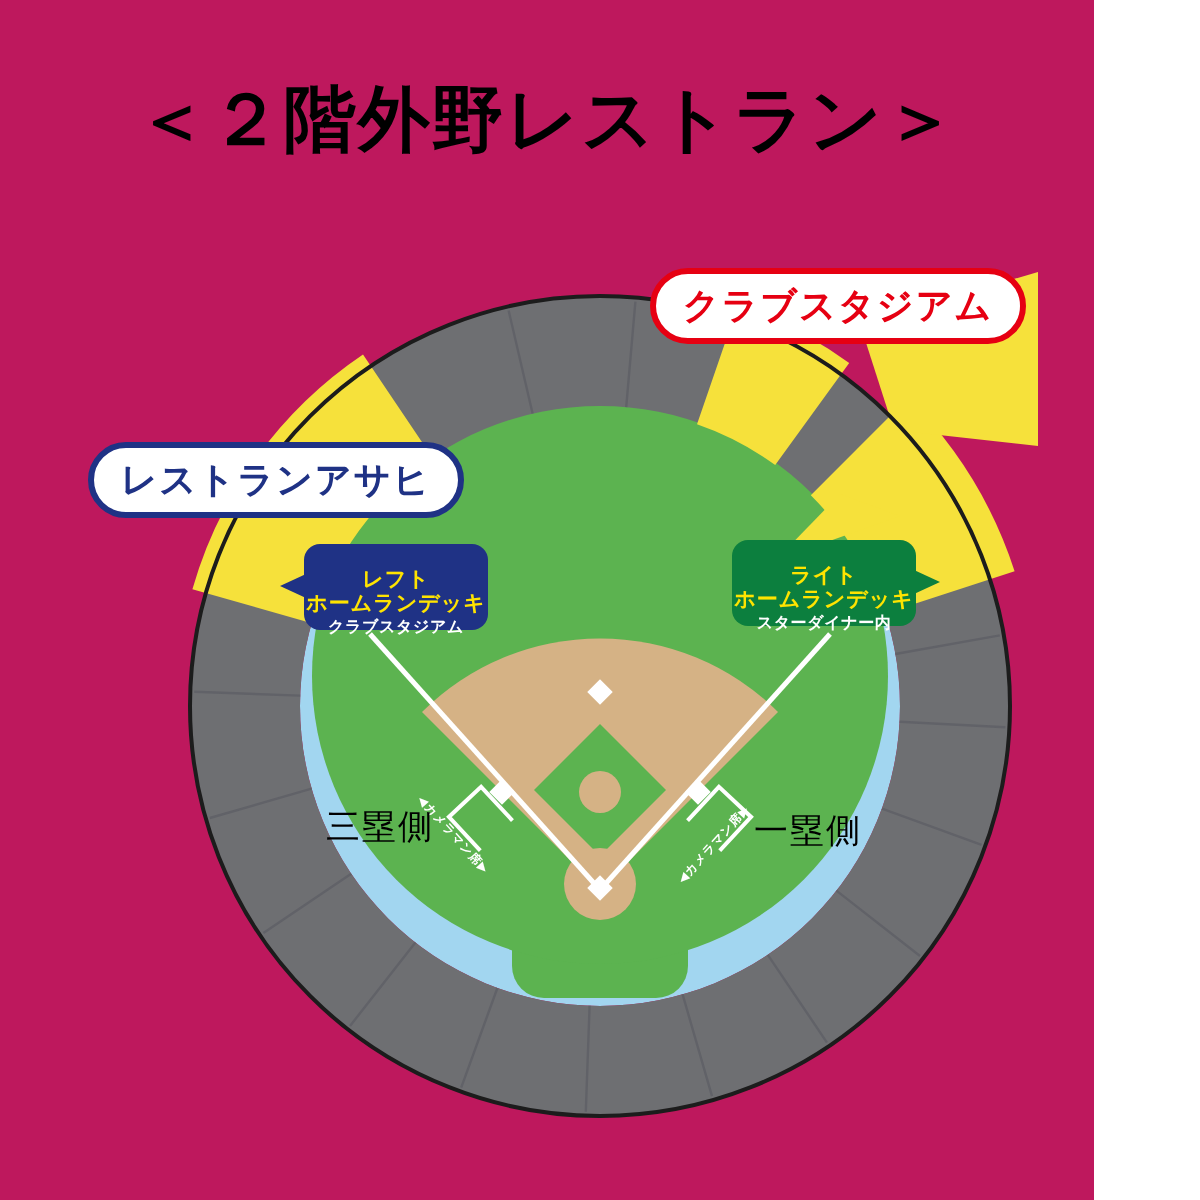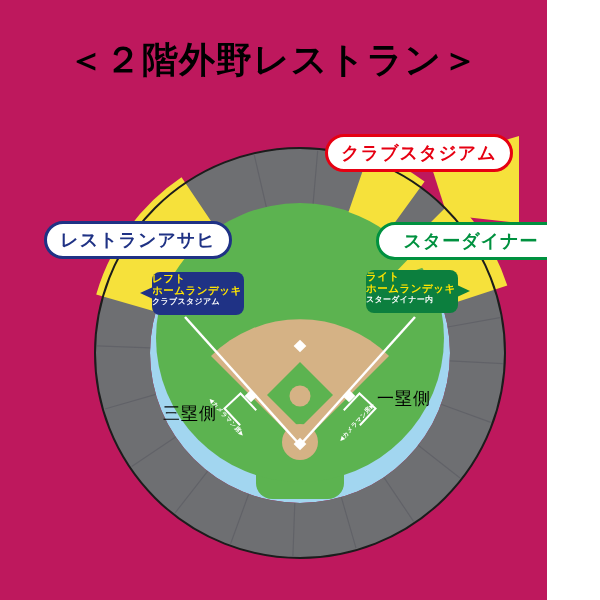--- a/index.html
+++ b/index.html
@@ -15,21 +15,21 @@
   .title{position:absolute;left:0;top:36px;width:100%;text-align:center;
          font-size:36px;font-weight:900;letter-spacing:1px;color:var(--ink)}
   svg.map{position:absolute;left:0;top:0;z-index:1}
   .pill{position:absolute;z-index:5;background:var(--white);border-radius:20px;
         display:flex;align-items:center;justify-content:center;
         font-weight:900;font-size:18px;letter-spacing:1px;white-space:nowrap}
   .pill.red{border:3.5px solid var(--red);color:var(--red)}
   .pill.navy{border:3.5px solid var(--navy);color:var(--navy)}
   .pill.green{border:3.5px solid var(--pill-green);color:var(--pill-green)}
   .deck{position:absolute;z-index:4;border-radius:8px;color:var(--deck-yellow);
-        text-align:left;padding-top:0;font-weight:900;line-height:1.15}
+        text-align:center;padding-top:12px;font-weight:900;line-height:1.15}
   .deck .l1,.deck .l2{font-size:10.5px;letter-spacing:.5px}
   .deck .l3{font-size:8px;color:var(--white);margin-top:1px;letter-spacing:.3px}
   .deck.navy{background:var(--navy)}
   .deck.green{background:var(--deck-green)}
   .tail{position:absolute;width:0;height:0}
   .deck.navy .tail{left:-12px;top:15px;border-top:6px solid transparent;
         border-bottom:6px solid transparent;border-right:13px solid var(--navy)}
   .deck.green .tail{right:-12px;top:15px;border-top:6px solid transparent;
         border-bottom:6px solid transparent;border-left:13px solid var(--deck-green)}
   .side-label{position:absolute;z-index:3;font-size:17px;font-weight:400;color:var(--ink);letter-spacing:1px}
@@ -111,18 +111,17 @@
   </div>
   <div class="deck green" style="left:366px;top:270px;width:92px;height:43px">
     <span class="tail"></span>
     <div class="l1">ライト</div>
     <div class="l2">ホームランデッキ</div>
     <div class="l3">スターダイナー内</div>
   </div>
 
   <div class="pill red" style="left:325px;top:134px;width:188px;height:38px">クラブスタジアム</div>
   <div class="pill navy" style="left:44px;top:221px;width:188px;height:38px">レストランアサヒ</div>
-  <div class="pill green" style="left:376px;top:222px;width:190px;height:38px">スターダイナー</div>
 
   <div class="side-label" style="left:163px;top:402px">三塁側</div>
-  <div class="side-label" style="left:377px;top:387px">一塁側</div>
+  <div class="side-label" style="left:377px;top:404px">一塁側</div>
 
 </div>
 
 </body></html>

